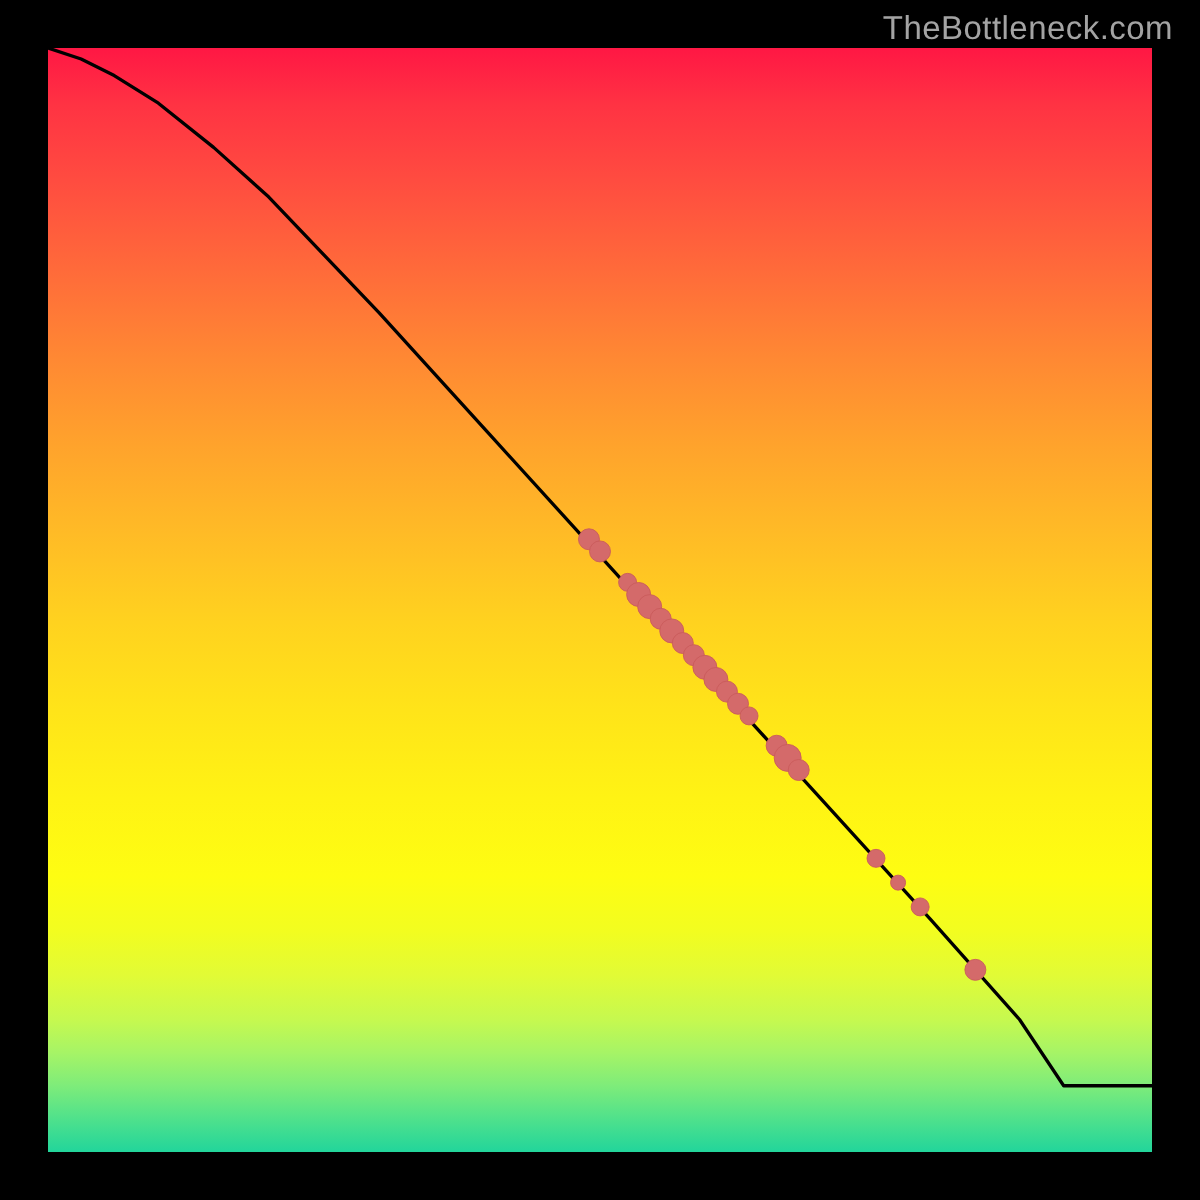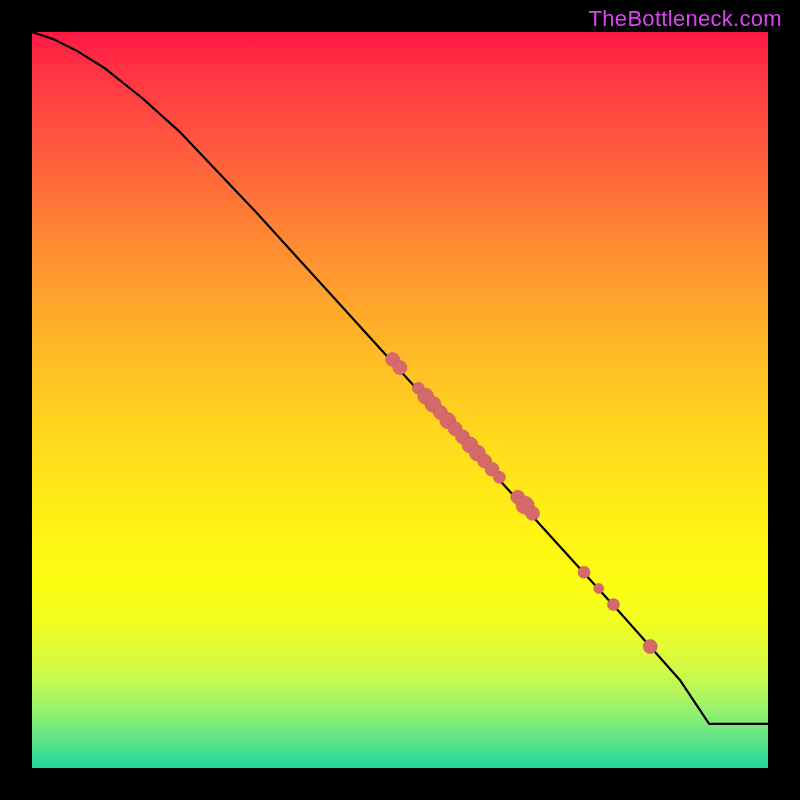--- a/index.html
+++ b/index.html
@@ -41,21 +41,21 @@
       #a6f466 91%,
       #7eec7a 94%,
       #4fe18c 97%,
       #22d59b 100%
     );
   }
   .watermark {
     position: absolute;
     top: 6px;
     right: 18px;
-    color: #d946ef;
+    color: #a3a3a3;
     font-size: 22px;
     font-weight: 500;
     letter-spacing: 0.3px;
   }
   svg.overlay {
     position: absolute;
     left: 0;
     top: 0;
     width: 736px;
     height: 736px;

